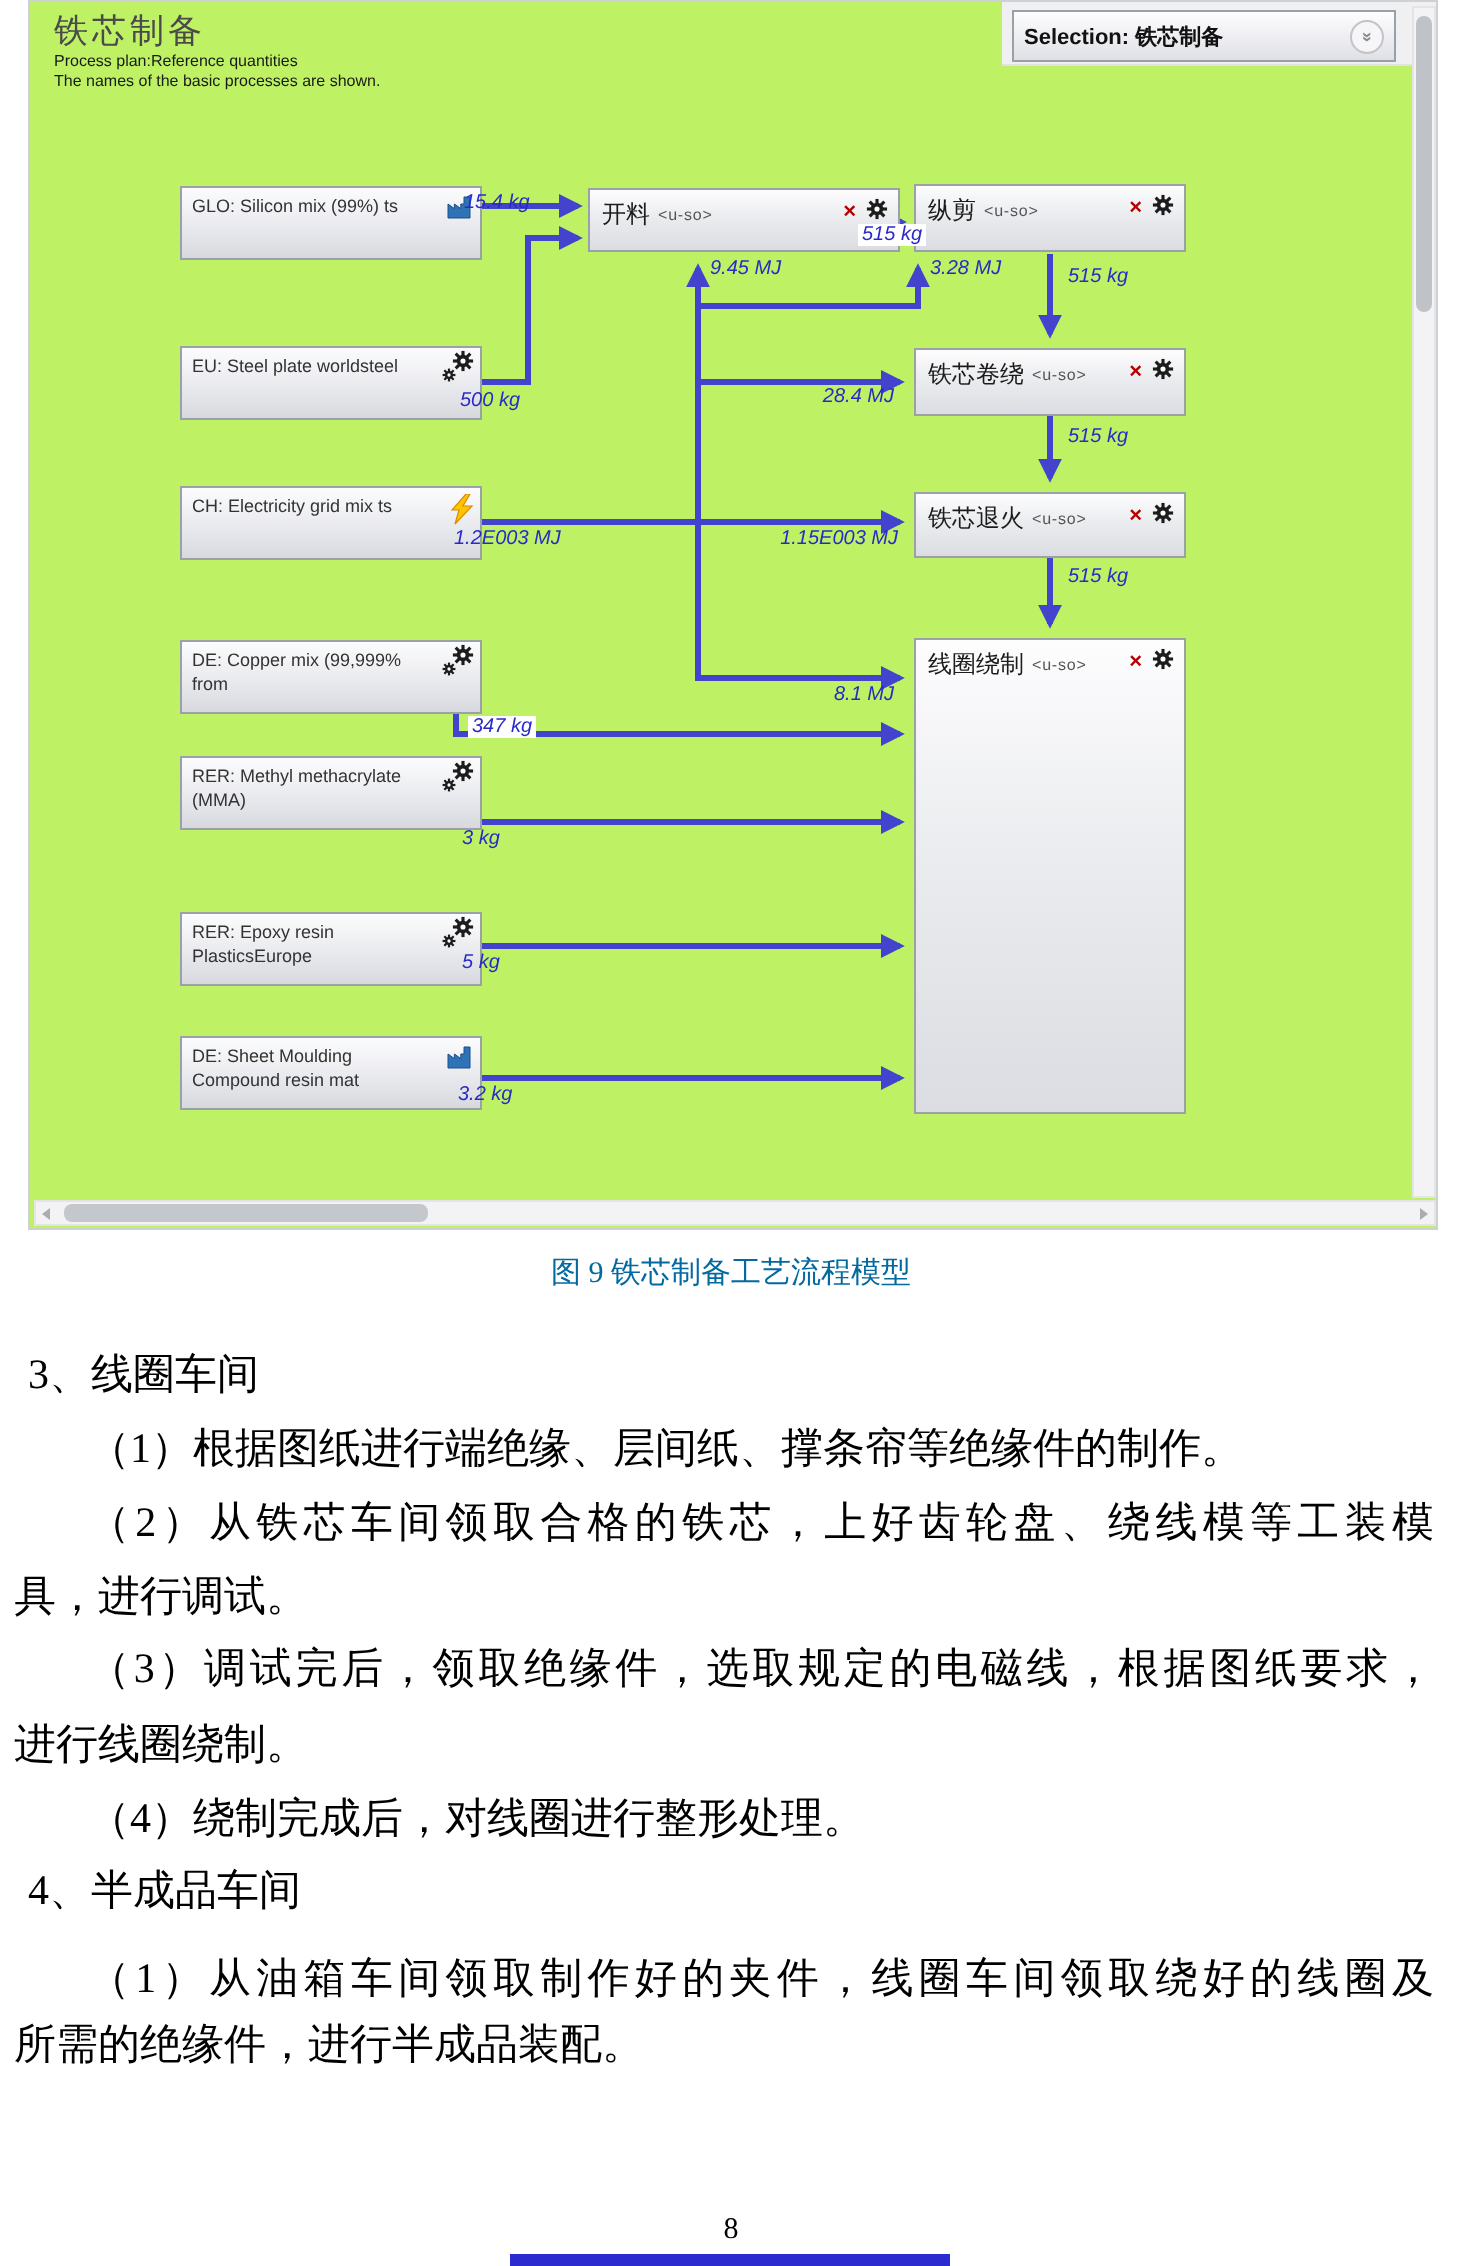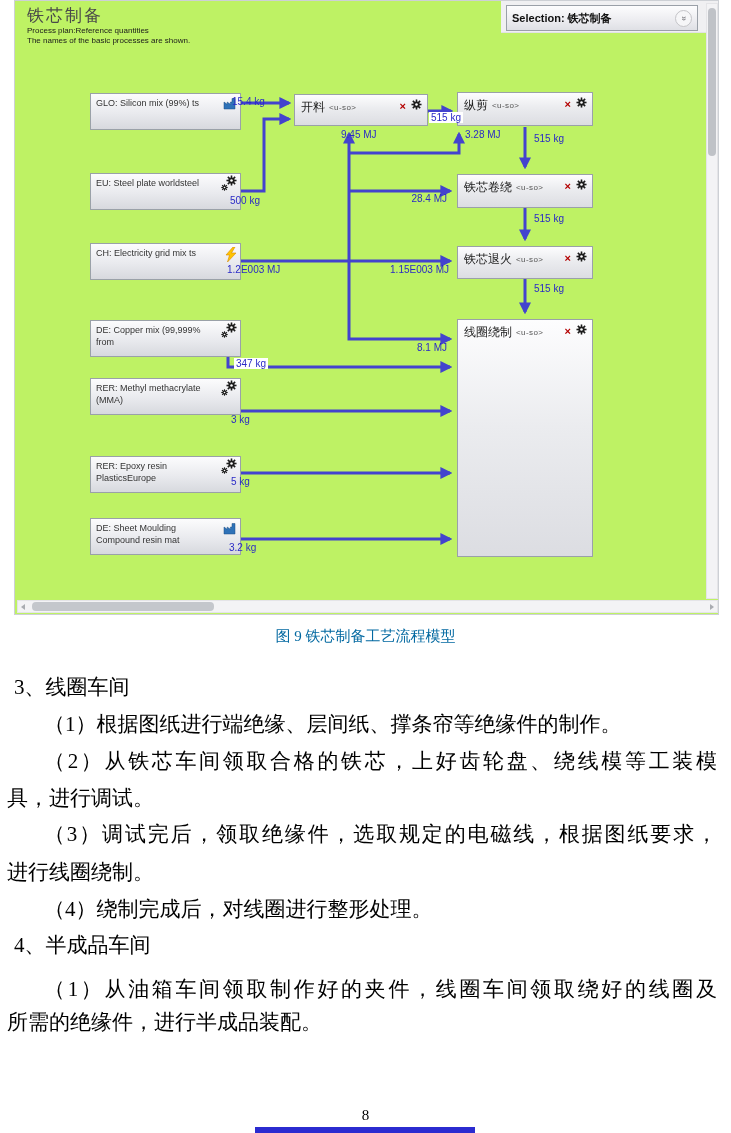--- a/index.html
+++ b/index.html
@@ -28,21 +28,21 @@
         background:linear-gradient(180deg,#fdfdfe,#ebecef 45%,#dcdde2);}
   .proc-head{display:flex;align-items:center;padding:4px 5px 0 6px;}
   .proc-name{font-size:12px;color:#1c1c1c;}
   .proc-suffix{font-size:8px;color:#555;margin-left:4px;letter-spacing:.4px;}
   .proc-icons{margin-left:auto;display:flex;align-items:flex-start;}
   .x-icon{color:#b40000;font-weight:bold;font-size:11px;line-height:1;margin-right:1px;}
   .gear-wrap{position:relative;width:15px;height:13px;}
   .gear-big{position:absolute;right:0;top:-2px;}
   .gear-small{position:absolute;left:-1px;bottom:-1px;}
   
-  .elabel{position:absolute;font-size:10px;color:#2a2ac6;white-space:nowrap;}
+  .elabel{position:absolute;font-size:10px;color:#2a2ac6;white-space:nowrap;font-style:italic;}
   .elabel.bg{background:#fff;padding:0 2px;}
   .r{text-align:right;}
   
   .vscroll{position:absolute;left:691px;top:2px;width:12px;height:596px;background:#f3f3f5;border:1px solid #e4e4e7;box-sizing:border-box;}
   .vthumb{position:absolute;left:1px;top:4px;width:8px;height:148px;background:#bfc2c7;border-radius:4px;}
   .hscroll{position:absolute;left:2px;top:599px;width:701px;height:13px;background:#f3f3f5;border:1px solid #e4e4e7;box-sizing:border-box;}
   .hthumb{position:absolute;left:14px;top:1px;width:182px;height:9px;background:#c4c7cc;border-radius:4px;}
   .tri{position:absolute;top:3px;width:0;height:0;border-top:3px solid transparent;border-bottom:3px solid transparent;}
   .tri-l{left:3px;border-right:4px solid #a9acb1;}
   .tri-r{right:3px;border-left:4px solid #a9acb1;}
@@ -234,21 +234,21 @@
     </div>
     <div class="src" style="top:517px;">
       <span class="icon">
         <svg width="14" height="13" viewBox="0 0 14 13">
             <path d="M1 12 V5 l3.2 2.3 V5 L7.4 7.3 V5 H9 V1.5 h3 V12 z" fill="#2e72b8" stroke="#1d4e86" stroke-width="0.5"></path>
           </svg>
       </span>
       <span>DE: Sheet Moulding Compound resin mat</span>
     </div>
 
-    <div class="proc" style="left:279px;top:93px;width:134px;height:32px;">
+    <div class="proc" style="left:279px;top:93px;width:156px;height:32px;">
       <div class="proc-head">
         <span class="proc-name">开料</span>
         <span class="proc-suffix">&lt;u-so&gt;</span>
         <span class="proc-icons">
             <span class="x-icon">×</span>
             <span class="gear-wrap">
               <svg class="gear-big" width="11" height="11" viewBox="0 0 12 12">
                 <g>
                   <g stroke="#1c1c1c" stroke-width="1.7">
                     <line x1="6" y1="0.5" x2="6" y2="11.5"></line>
@@ -355,21 +355,21 @@
             </span>
           </span>
       </div>
     </div>
 
     <span class="elabel" style="left:217px;top:95px;">15.4 kg</span>
     <span class="elabel bg" style="left:414px;top:111px;">515 kg</span>
     <span class="elabel" style="left:215px;top:194px;">500 kg</span>
     <span class="elabel" style="left:212px;top:263px;">1.2E003 MJ</span>
     <span class="elabel r" style="left:358px;top:263px;width:76px;">1.15E003 MJ</span>
-    <span class="elabel" style="left:326px;top:128px;text-align:right;">9.45 MJ</span>
+    <span class="elabel" style="left:340px;top:128px;text-align:right;">9.45 MJ</span>
     <span class="elabel" style="left:450px;top:128px;">3.28 MJ</span>
     <span class="elabel r" style="left:356px;top:192px;width:76px;">28.4 MJ</span>
     <span class="elabel r" style="left:366px;top:341px;width:66px;">8.1 MJ</span>
     <span class="elabel bg" style="left:219px;top:357px;">347 kg</span>
     <span class="elabel" style="left:216px;top:413px;">3 kg</span>
     <span class="elabel" style="left:216px;top:475px;">5 kg</span>
     <span class="elabel" style="left:214px;top:541px;">3.2 kg</span>
     <span class="elabel" style="left:519px;top:132px;">515 kg</span>
     <span class="elabel" style="left:519px;top:212px;">515 kg</span>
     <span class="elabel" style="left:519px;top:282px;">515 kg</span>

